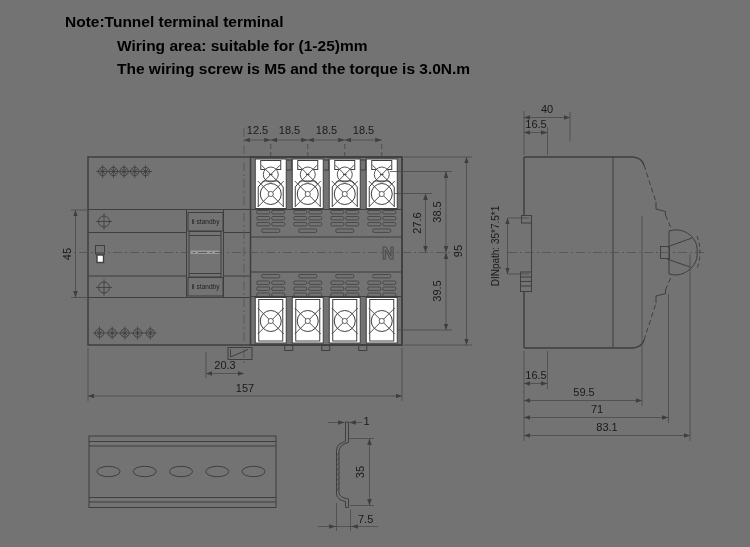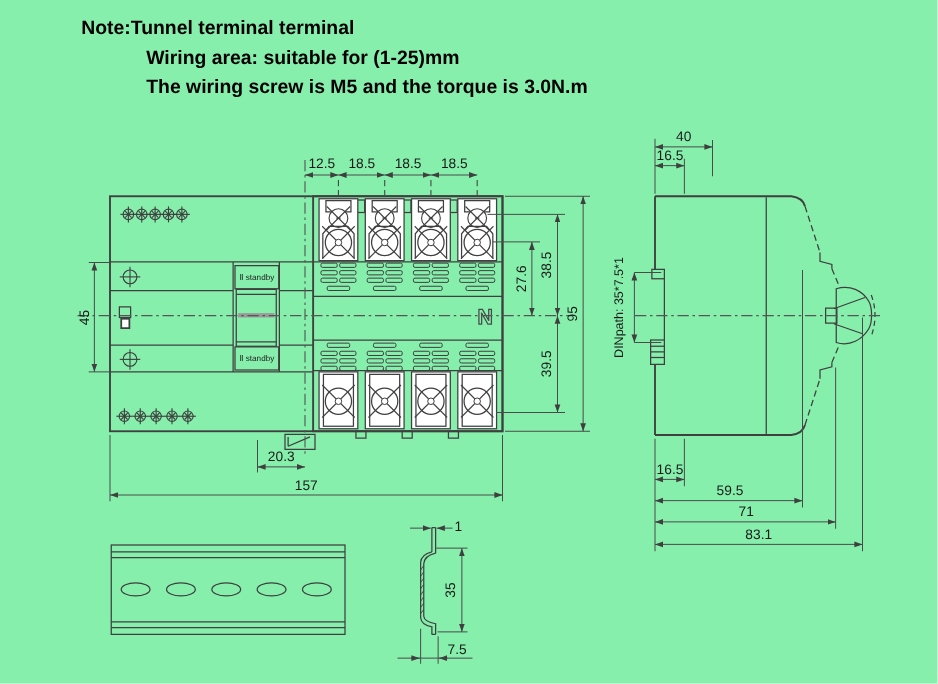--- a/index.html
+++ b/index.html
@@ -1,16 +1,16 @@
 <!DOCTYPE html>
 <html><head>
 <meta charset="utf-8">
 <style>
   html,body{margin:0;padding:0;background:#fff;}
-  .canvas{position:relative;width:750px;height:547px;background:#86efac;overflow:hidden;
+  .canvas{position:relative;width:750px;height:547px;background:#737373;overflow:hidden;
           font-family:"Liberation Sans",sans-serif;}
   svg text{font-family:"Liberation Sans",sans-serif;fill:#111;}
   .note-t{font-size:15.5px;font-weight:bold;fill:#000;}
   .dim-t{font-size:11px;fill:#1a1a1a;}
   .tiny-t{font-size:6.5px;fill:#222;}
   .din-t{font-size:10px;fill:#1a1a1a;}
   .neutral-t{font-size:17px;font-weight:bold;fill:none;stroke:#4a4a4a;stroke-width:1;}
   .ln{stroke:#3f3f3f;stroke-width:1.5;fill:none;}
   .ln2{stroke:#3f3f3f;stroke-width:1;fill:none;}
   .lnw{stroke:#3f3f3f;stroke-width:1;fill:#fff;}

